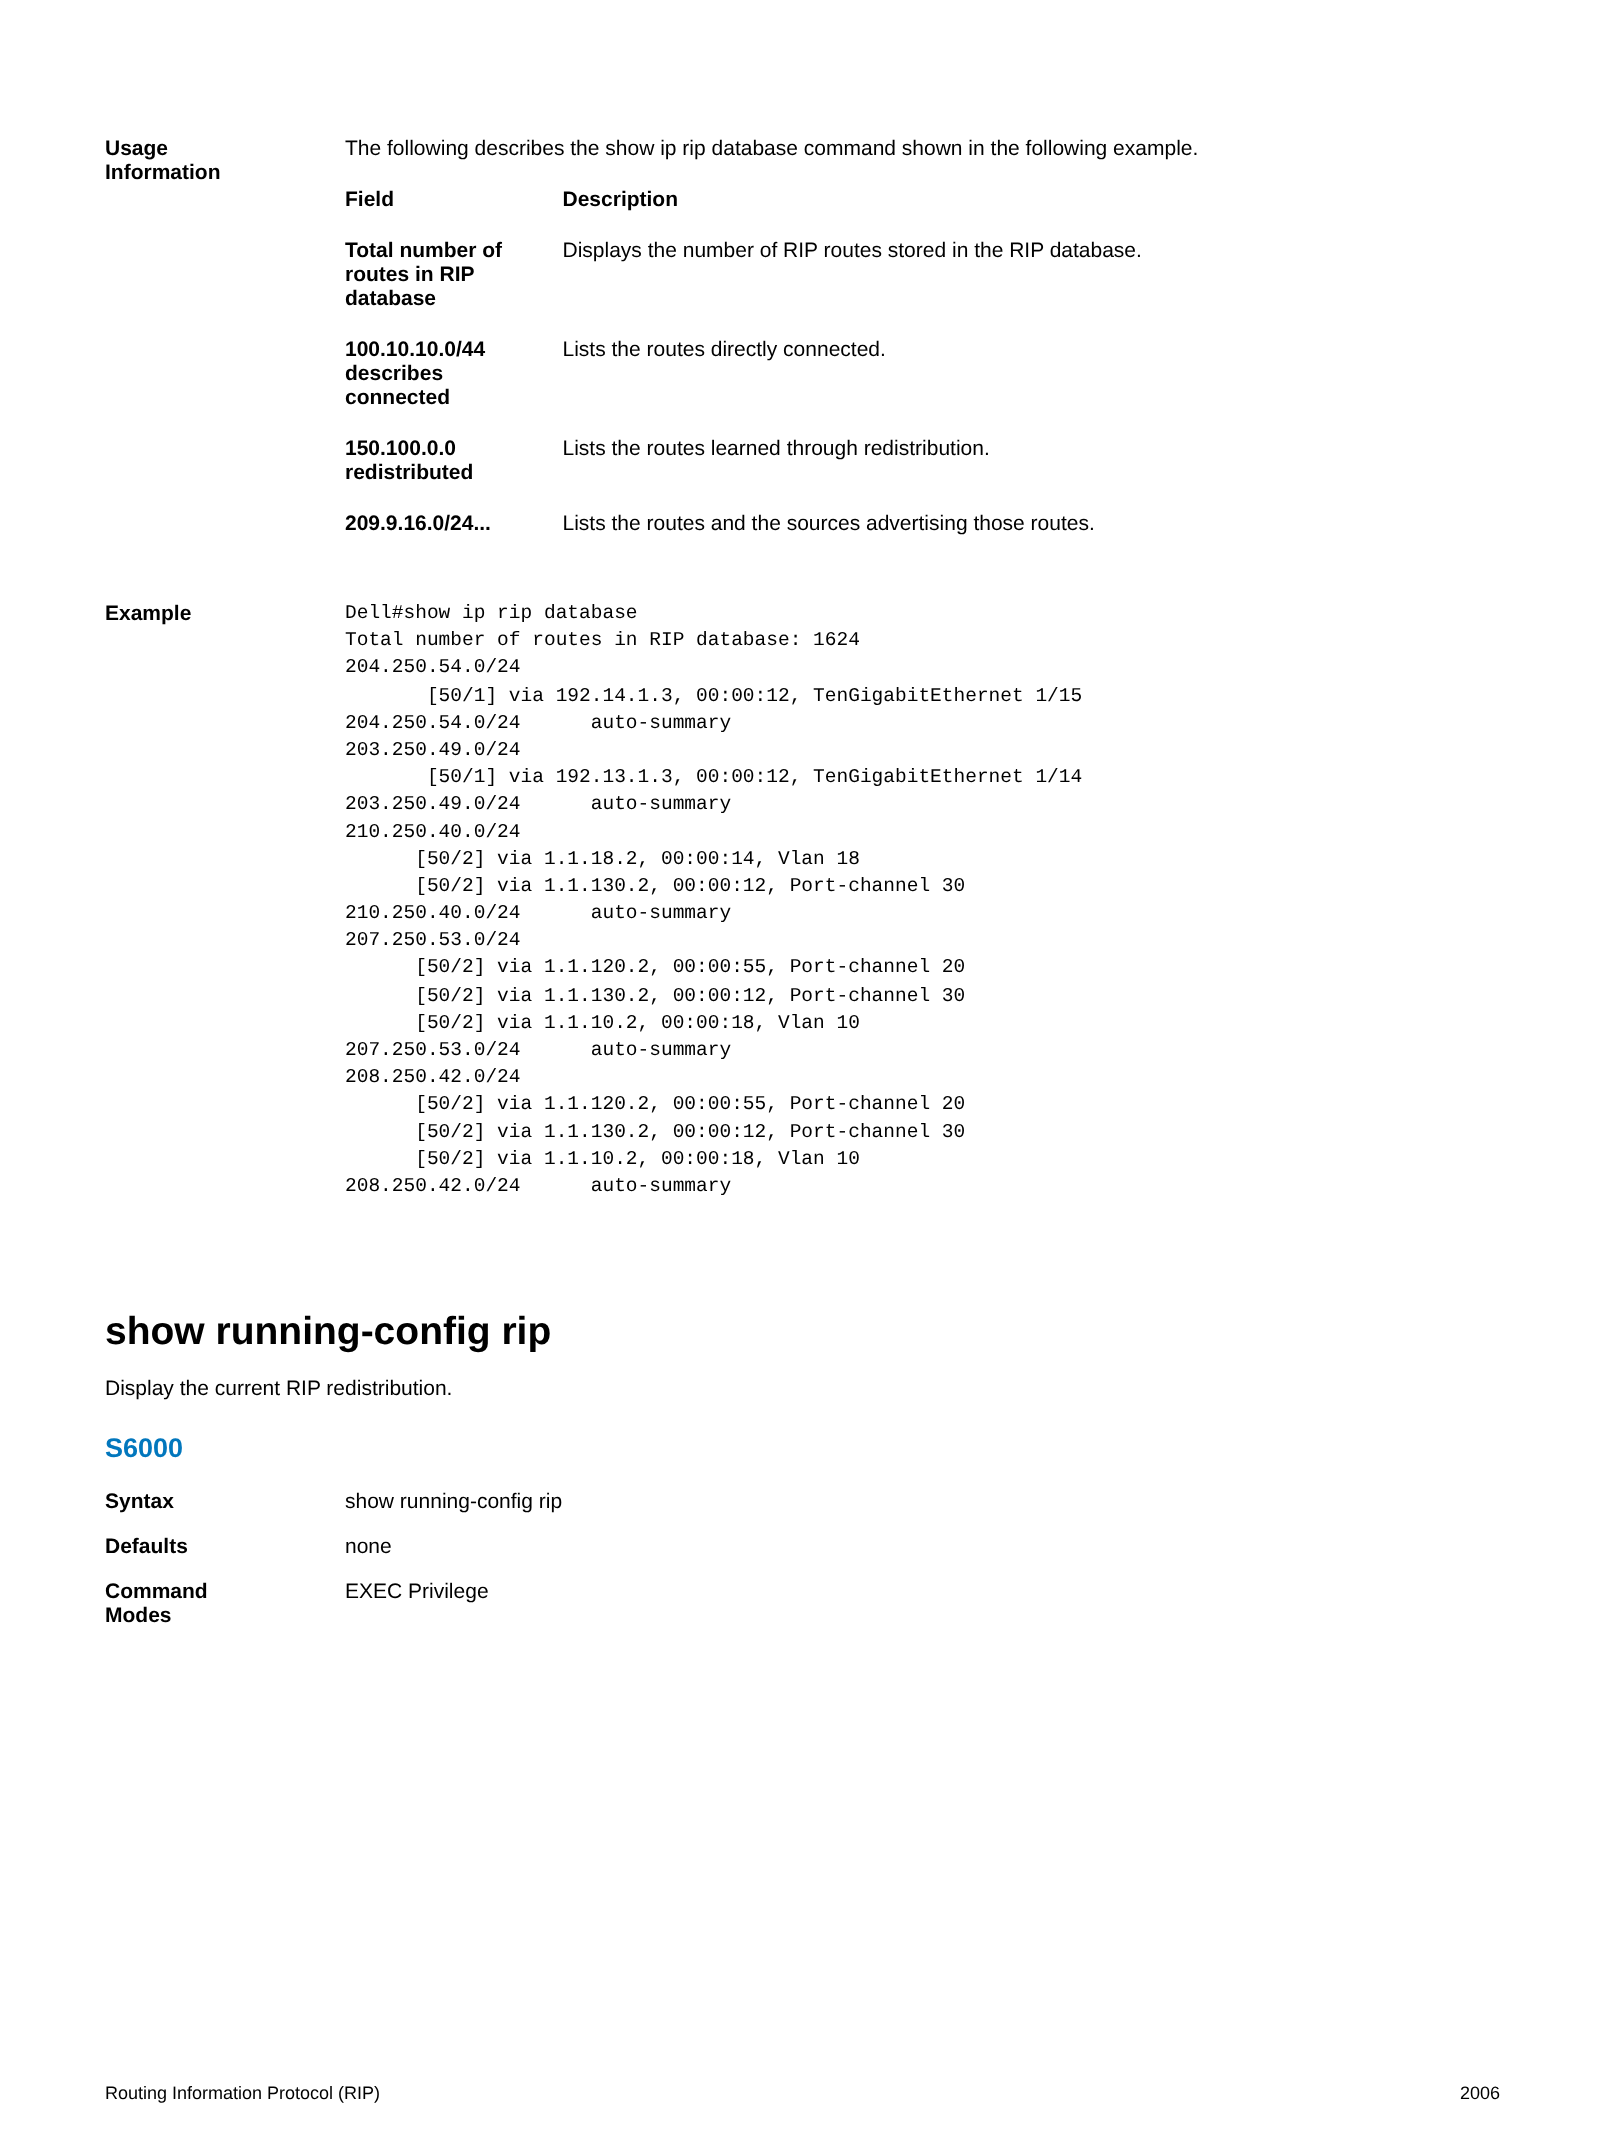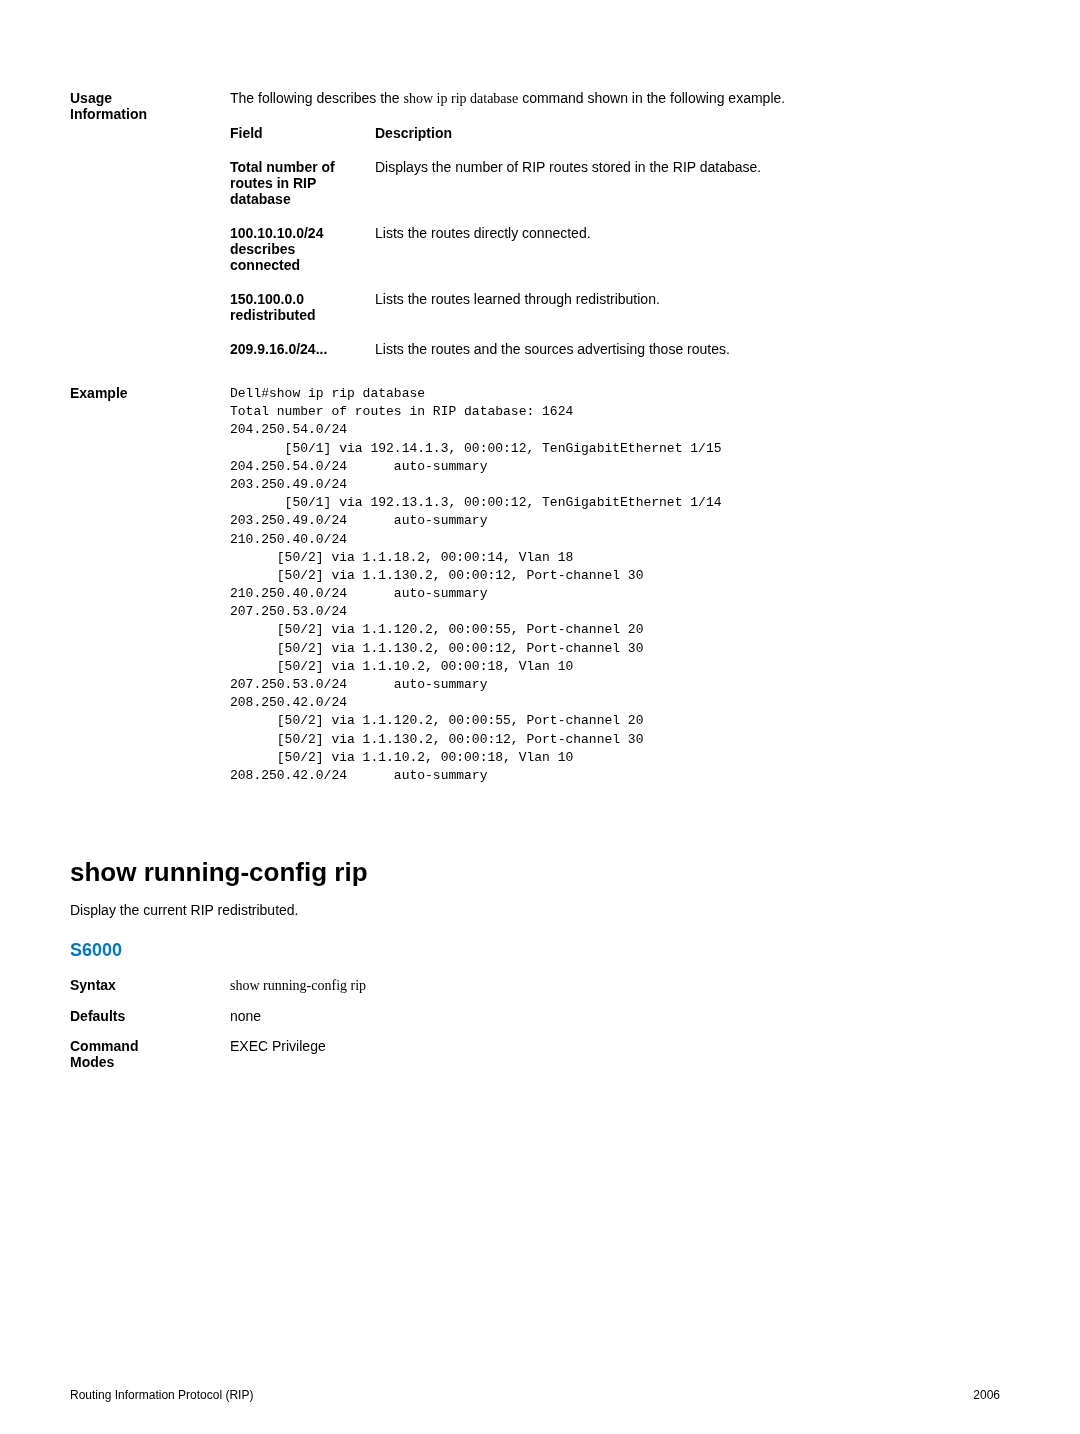--- a/index.html
+++ b/index.html
@@ -41,30 +41,30 @@
     .field-label {
       width: 145px;
       flex-shrink: 0;
       font-weight: bold;
     }
     .field-desc {
       flex: 1;
     }
     .example-row {
       display: flex;
-      margin-top: 10px;
+      margin-top: 26px;
     }
     pre {
       font-family: "Courier New", Courier, monospace;
       font-size: 13px;
       line-height: 1.4;
       white-space: pre;
     }
     code {
-      font-family: Liberation Serif, serif;
+      font-family: Liberation Sans, sans-serif;
     }
     h2.section-title {
       font-size: 26px;
       font-weight: bold;
       margin-top: 72px;
       margin-bottom: 14px;
     }
     .section-intro {
       font-size: 14px;
       margin-bottom: 22px;
@@ -111,21 +111,21 @@
       <div class="field-label">
         <span>Total number of</span><br>
         <span>routes in RIP</span><br>
         <span>database</span>
       </div>
       <div class="field-desc">Displays the number of RIP routes stored in the RIP database.</div>
     </div>
 
     <div class="field-row">
       <div class="field-label">
-        <span>100.10.10.0/24</span><br>
+        <span>100.10.10.0/44</span><br>
         <span>describes</span><br>
         <span>connected</span>
       </div>
       <div class="field-desc">Lists the routes directly connected.</div>
     </div>
 
     <div class="field-row">
       <div class="field-label">
         <span>150.100.0.0</span><br>
         <span>redistributed</span>
@@ -164,21 +164,21 @@
 207.250.53.0/24      auto-summary
 208.250.42.0/24
       [50/2] via 1.1.120.2, 00:00:55, Port-channel 20
       [50/2] via 1.1.130.2, 00:00:12, Port-channel 30
       [50/2] via 1.1.10.2, 00:00:18, Vlan 10
 208.250.42.0/24      auto-summary</pre>
   </div>
 </div>
 
 <h2 class="section-title">show running-config rip</h2>
-<p class="section-intro">Display the current RIP redistributed.</p>
+<p class="section-intro">Display the current RIP redistribution.</p>
 
 <h3 class="subsection">S6000</h3>
 
 <div class="syntax-row">
   <div class="label-col">Syntax</div>
   <div class="content-col"><code>show running-config rip</code></div>
 </div>
 
 <div class="defaults-row">
   <div class="label-col">Defaults</div>

